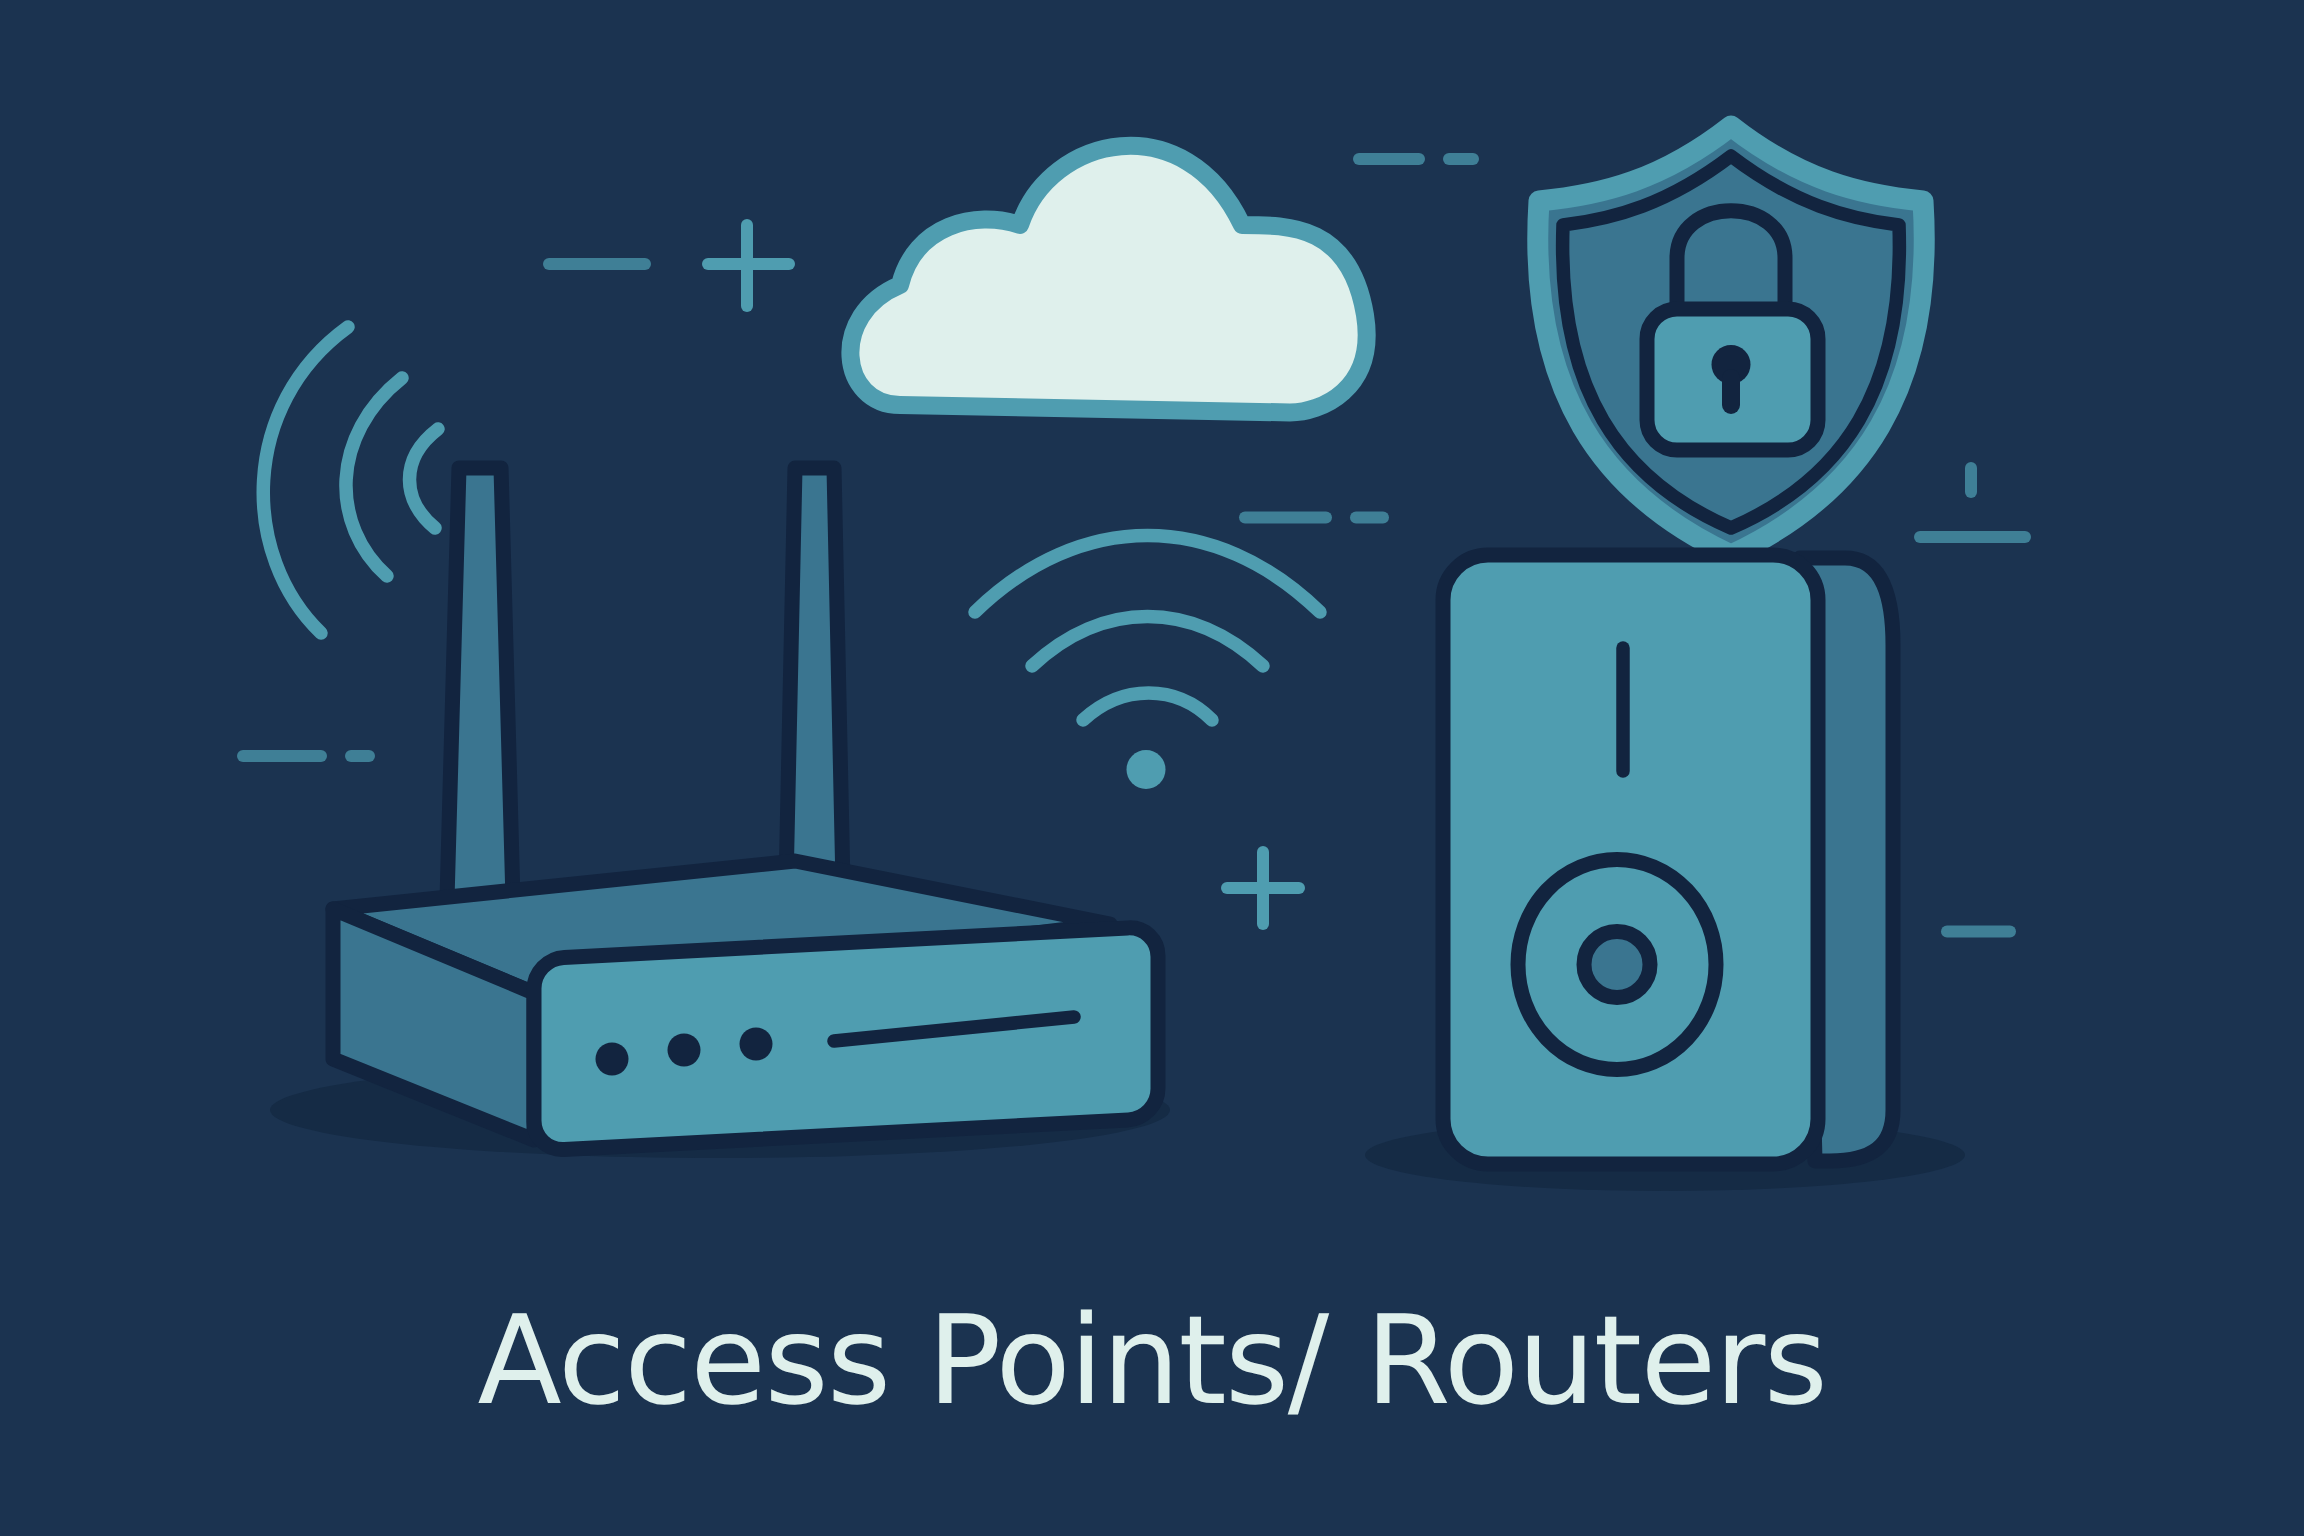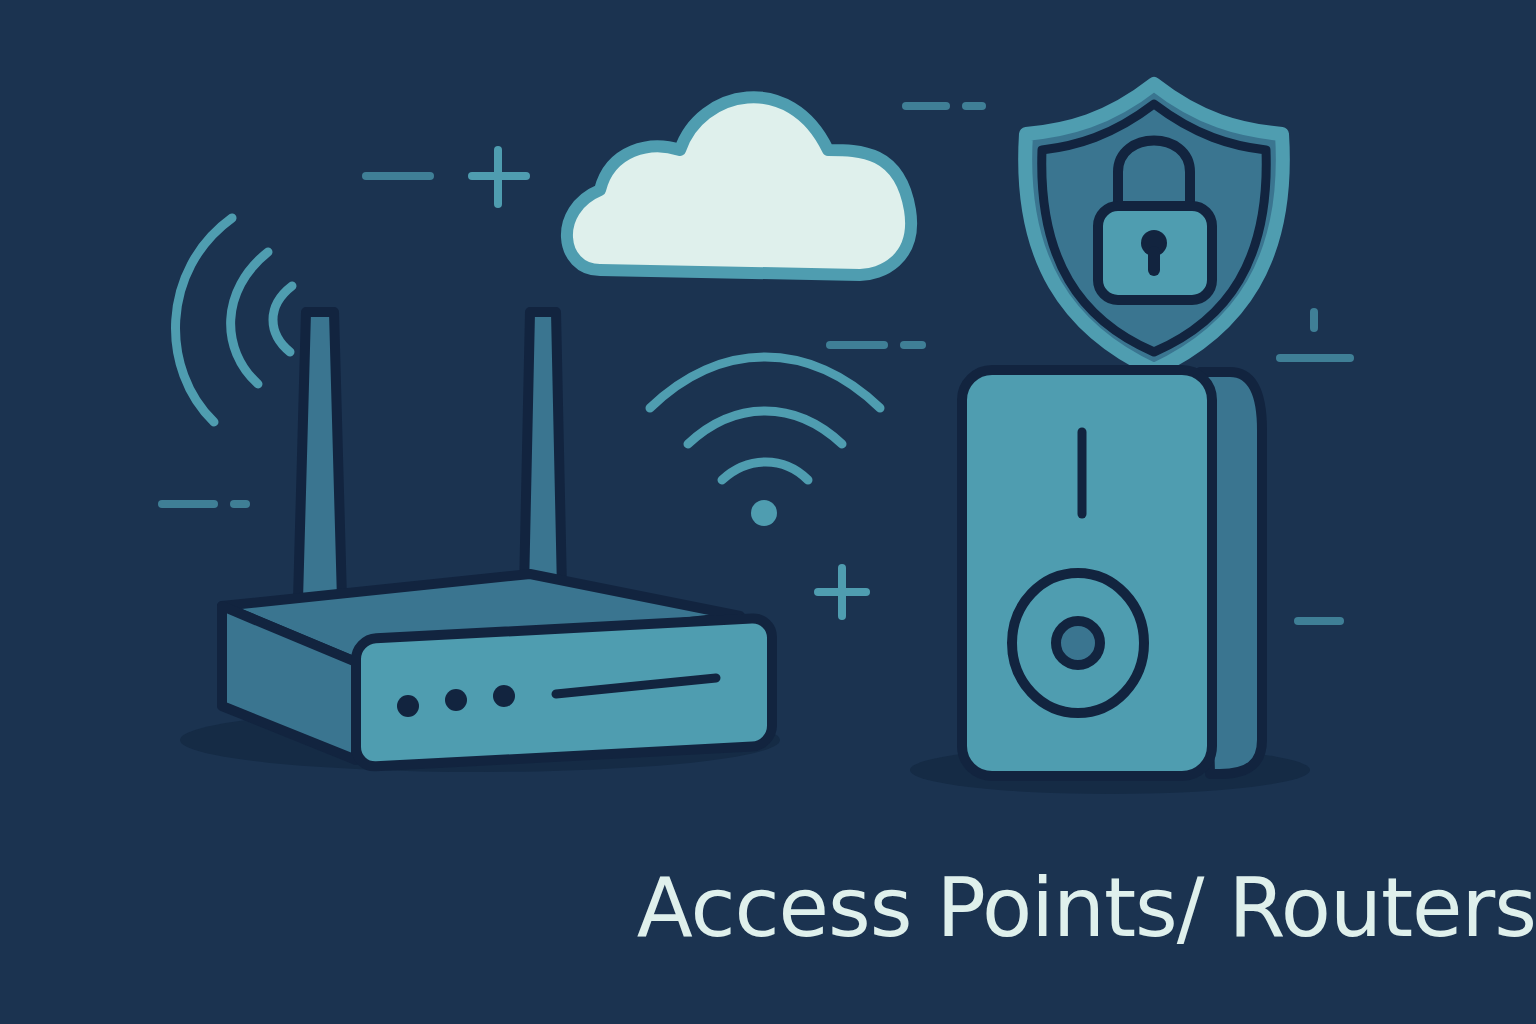--- a/index.html
+++ b/index.html
@@ -1,19 +1,19 @@
 <!DOCTYPE html>
 <html><head>
 <meta charset="utf-8">
 <style>
   html, body { margin:0; padding:0; }
   body { width:1536px; height:1024px; background:#1b3350; overflow:hidden; position:relative; }
   .stage { position:absolute; left:0; top:0; width:1536px; height:1024px; }
   .title {
-    position:absolute; left:0; top:860px; width:1536px; text-align:right;
+    position:absolute; left:0; top:860px; width:1536px; text-align:center;
     font-family:"DejaVu Sans", sans-serif; font-size:82px; color:#dff0ec;
     letter-spacing:-1px;
   }
 </style>
 </head>
 <body>
 
 <svg class="stage" viewBox="0 0 1536 1024" width="1536" height="1024">
 
   <g stroke="#3f7f96" stroke-width="8" stroke-linecap="round">

